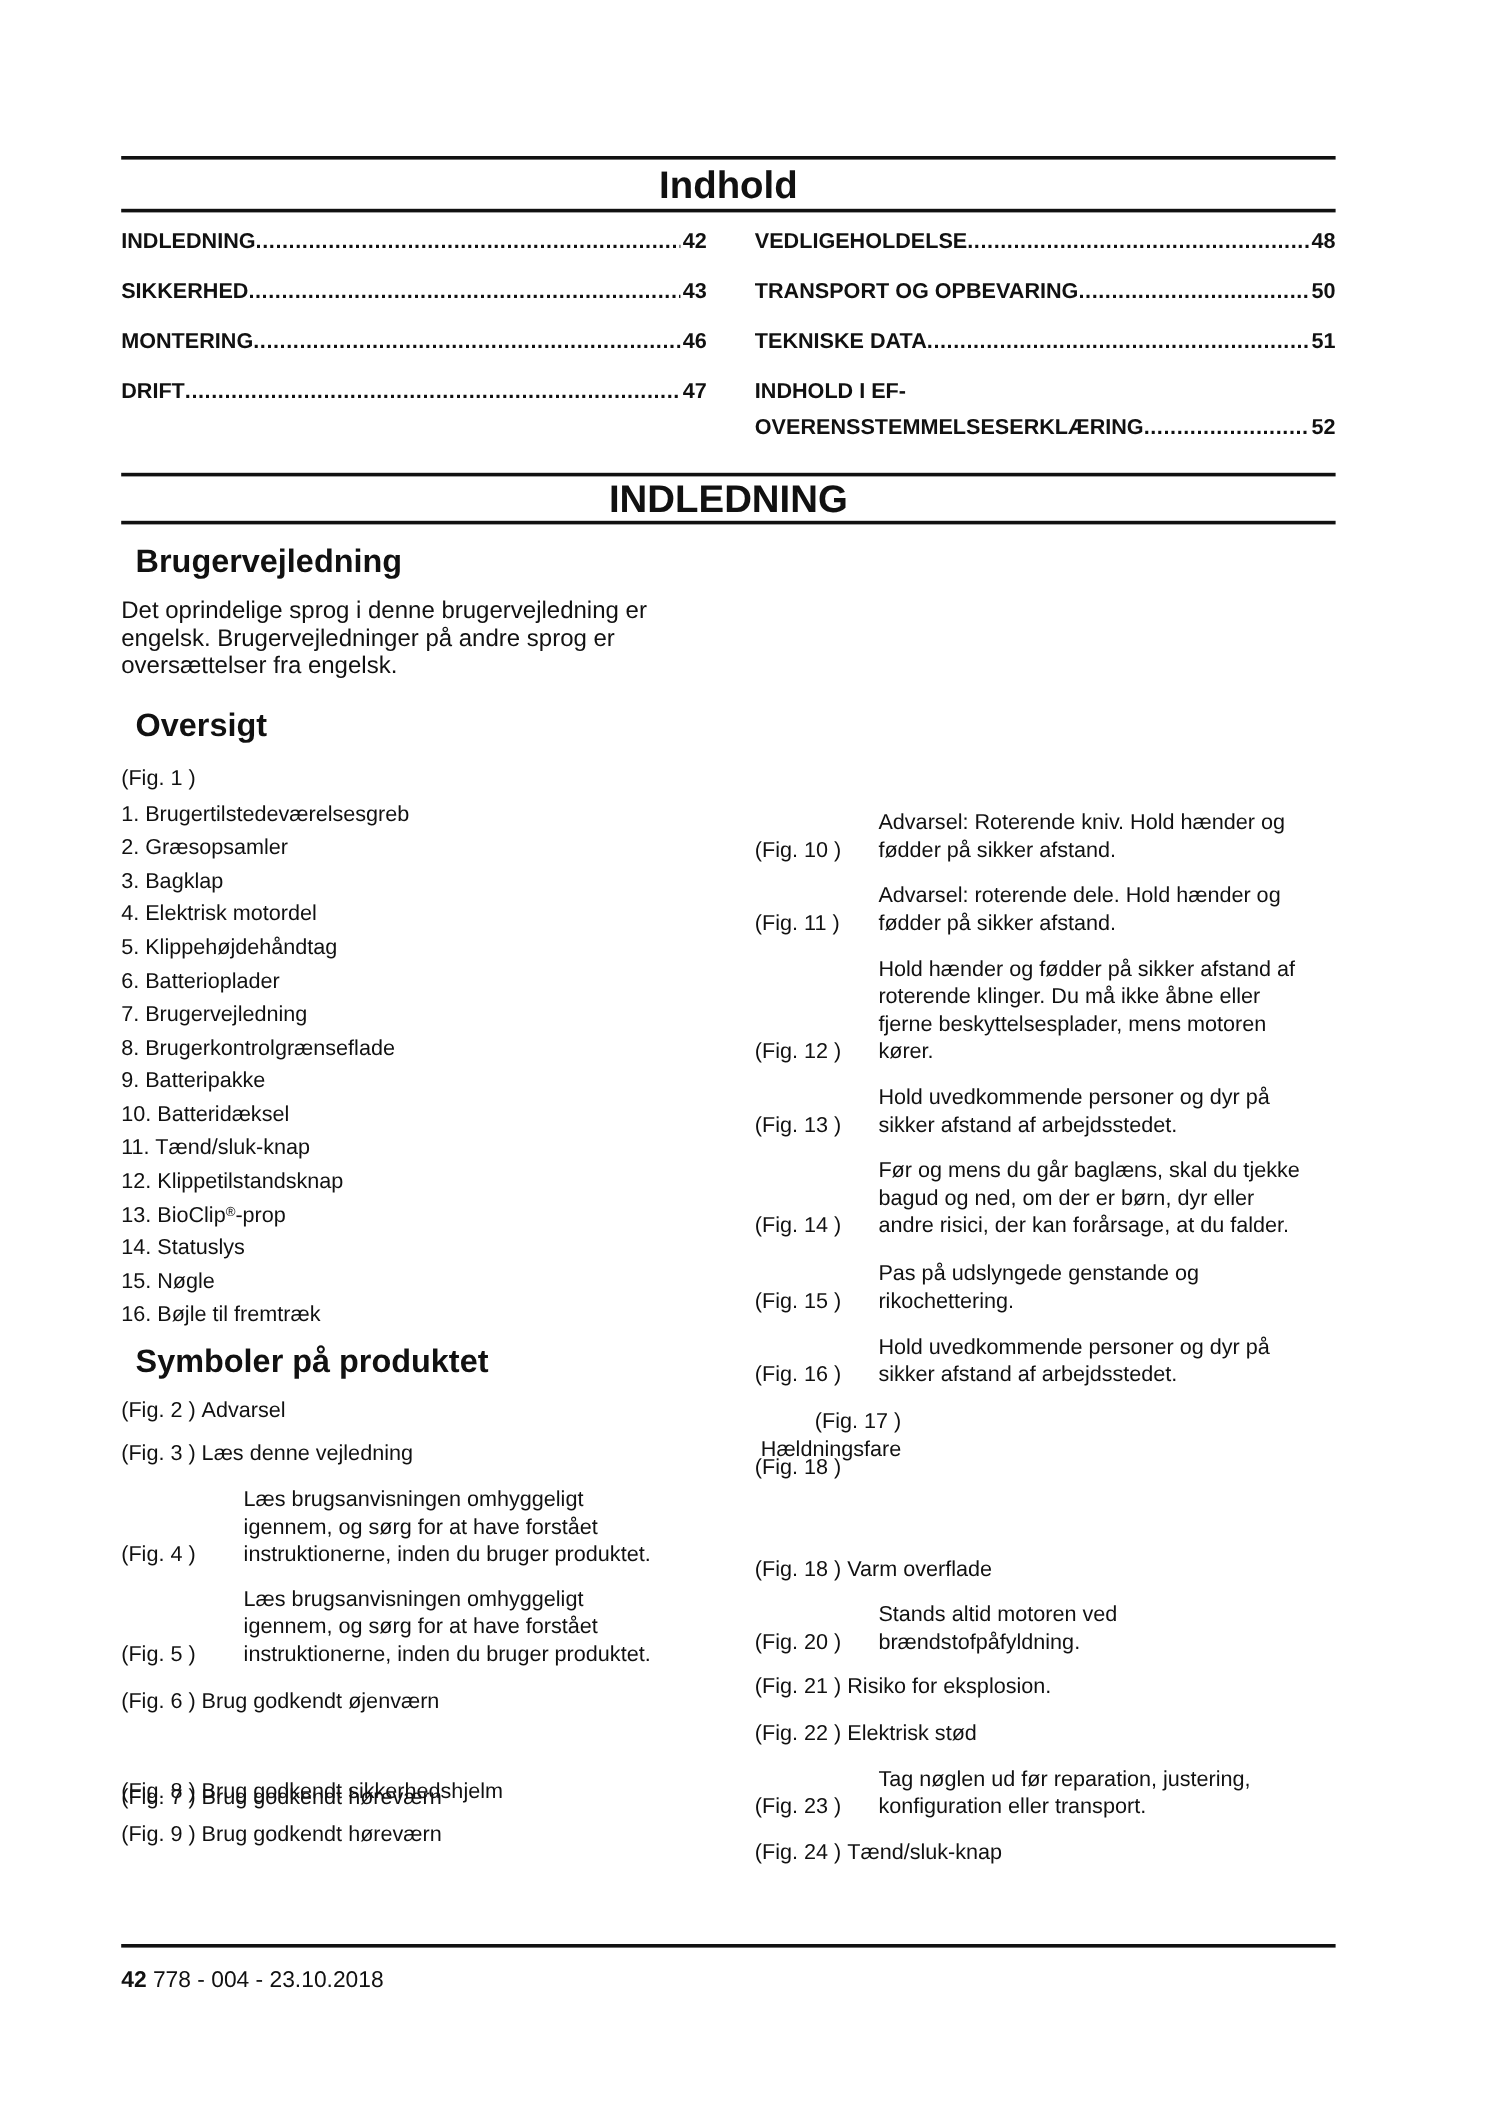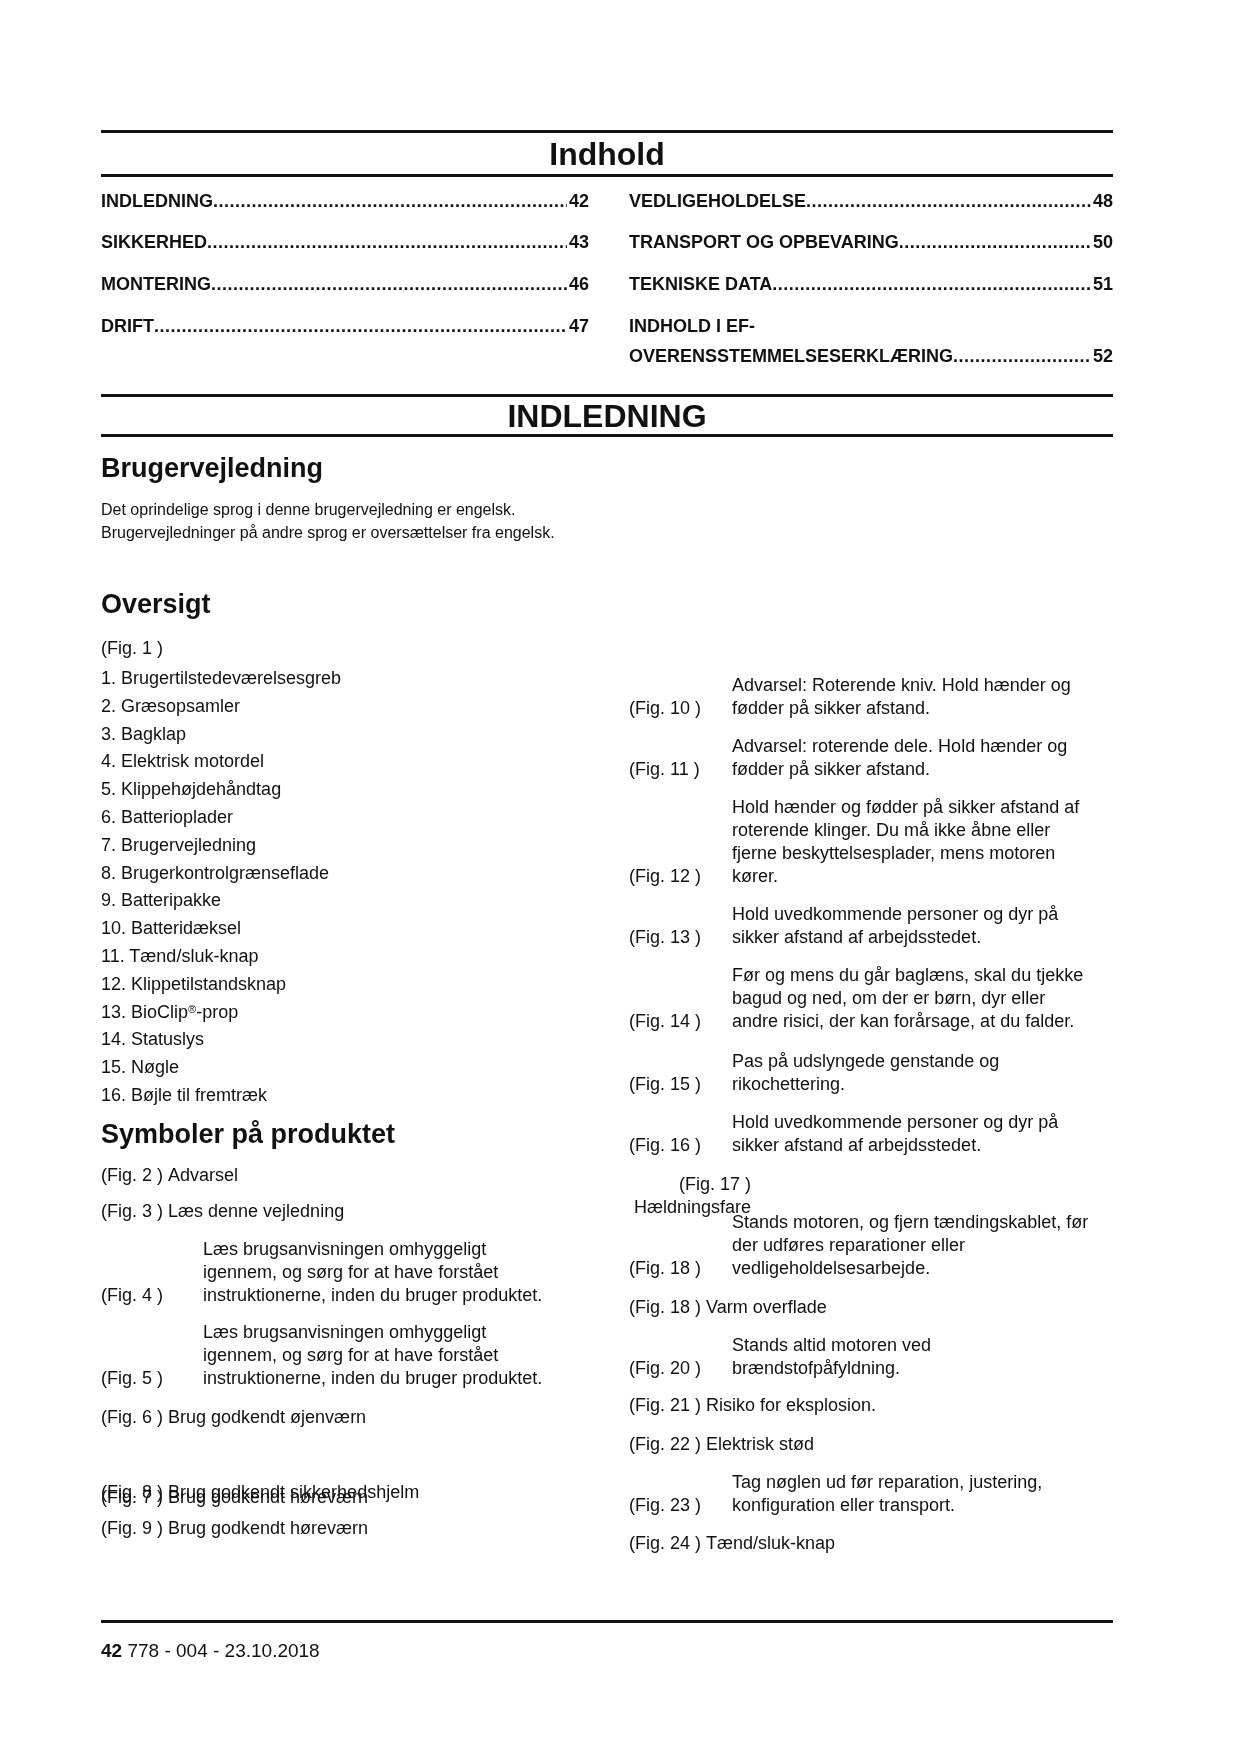--- a/index.html
+++ b/index.html
@@ -19,24 +19,24 @@
     }
     .toc-row .lbl { flex: none; }
     .toc-row .dots { flex: 1 1 auto; overflow: hidden; white-space: nowrap; letter-spacing: 0.5px; }
     .toc-row .pg { flex: none; padding-left: 2px; }
     .toc-left { left: 0; width: 488px; }
     .toc-right { left: 528px; width: 484px; }
     .toc-multi { display: block; }
     .toc-multi .line2 { display: flex; align-items: flex-end; }
 
     h2.subhead {
-      position: absolute; left: 0; margin: 0; font-size: 27px; line-height: 32px; font-weight: bold;
+      position: absolute; left: 12px; margin: 0; font-size: 27px; line-height: 32px; font-weight: bold;
     }
     .para {
-      position: absolute; left: 0; width: 460px; font-size: 16px; line-height: 23px; margin: 0;
+      position: absolute; left: 0; width: 460px; font-size: 20px; line-height: 23px; margin: 0;
     }
     .numlist { position: absolute; left: 0; margin: 0; padding: 0; list-style: none; }
     .numlist li { font-size: 18px; line-height: 27.8px; height: 27.8px; white-space: nowrap; }
     .fig {
       position: absolute; font-size: 18px; line-height: 23px; display: flex; align-items: flex-end;
     }
     .fig .ref { flex: none; white-space: nowrap; }
     .fig .desc { white-space: pre-line; }
     .fig.inline .desc { padding-left: 5px; white-space: nowrap; }
     .fig.block .ref { width: 103px; }
@@ -205,23 +205,20 @@
     <span class="ref">(Fig. 16 )</span>
       <span class="desc">Hold uvedkommende personer og dyr på
 sikker afstand af arbejdsstedet.</span>
   </div>
   <div class="fig inline" style="top:1173px; left:528px;flex-direction:column;">
     <span class="ref">(Fig. 17 )</span>
       <span class="desc">Hældningsfare</span>
   </div>
   <div class="fig block" style="top:1211px; left:528px;">
     <span class="ref">(Fig. 18 )</span>
-      <span class="desc">Stands motoren, og fjern tændingskablet, før
-der udføres reparationer eller
-vedligeholdelsesarbejde.</span>
   </div>
   <div class="fig inline" style="top:1296px; left:528px;">
     <span class="ref">(Fig. 18 )</span>
       <span class="desc">Varm overflade</span>
   </div>
   <div class="fig block" style="top:1334px; left:528px;">
     <span class="ref">(Fig. 20 )</span>
       <span class="desc">Stands altid motoren ved
 brændstofpåfyldning.</span>
   </div>

